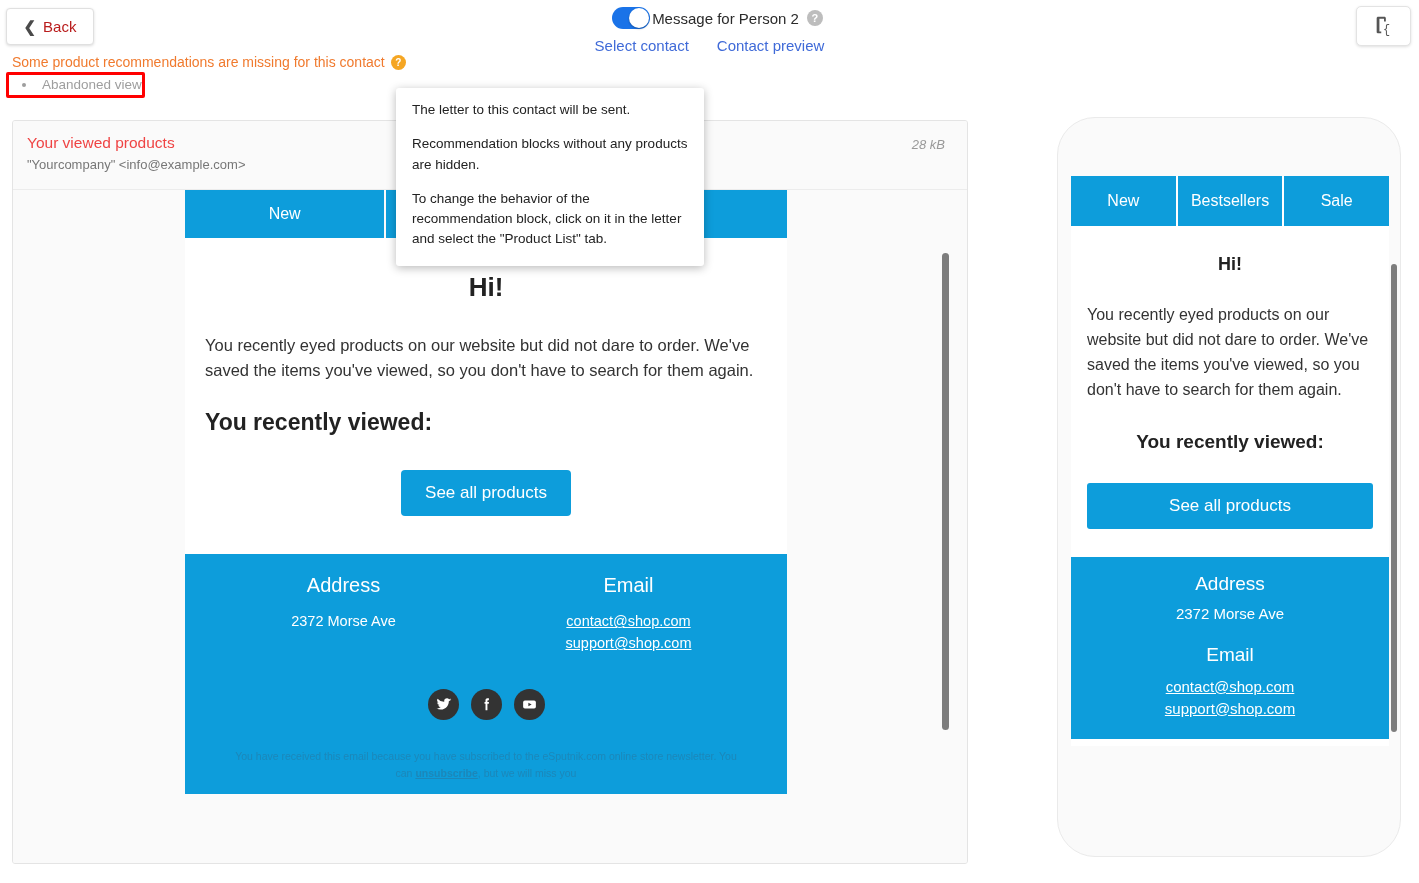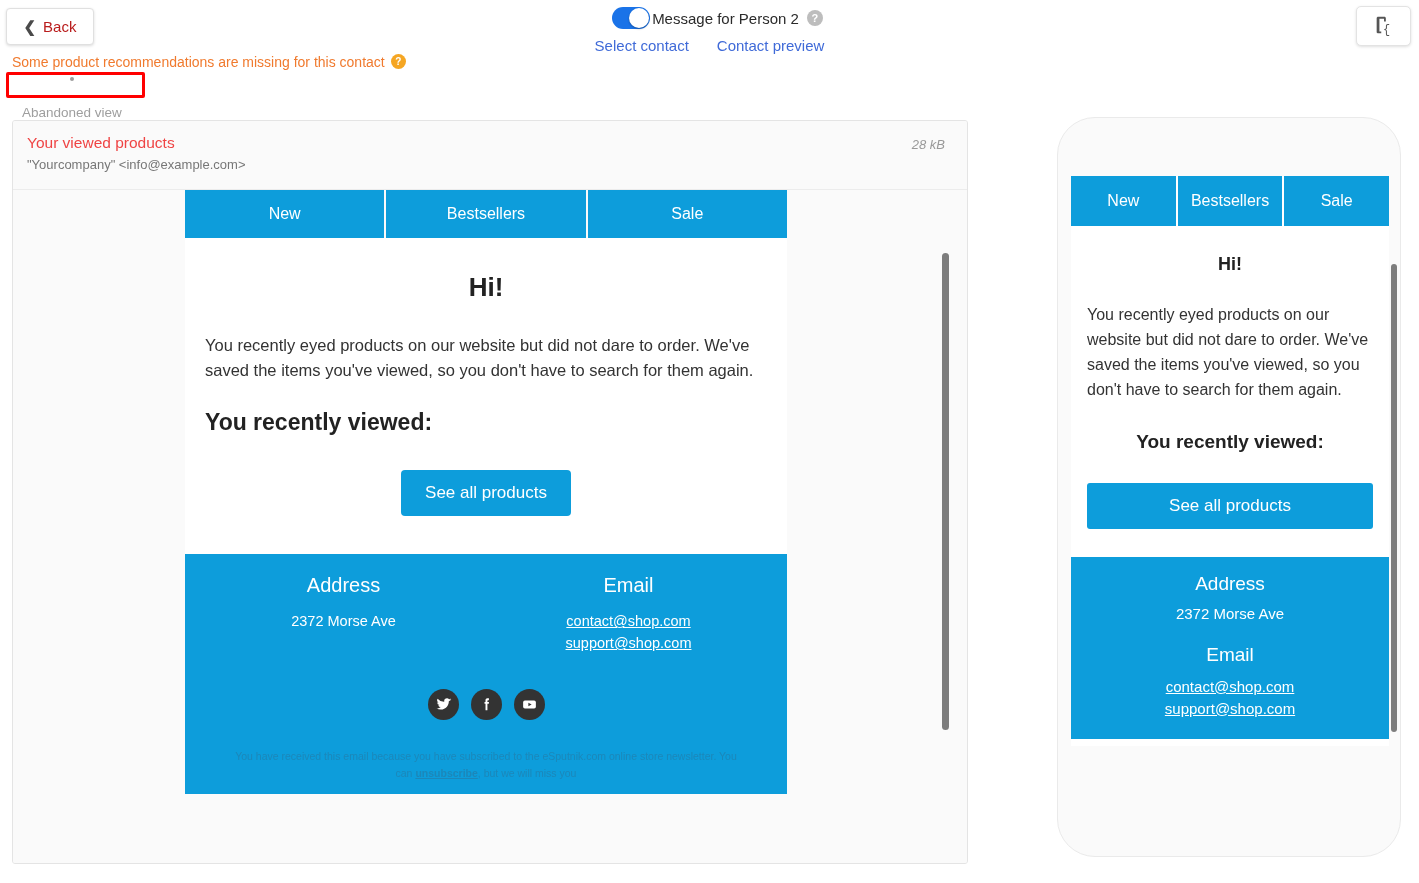--- a/index.html
+++ b/index.html
@@ -50,35 +50,35 @@
   .code-btn {
     position:absolute; right:8px; top:6px; width:55px; height:40px;
     background:#fff; border:1px solid #e3e3e3; border-radius:5px;
     box-shadow: 0 1px 3px rgba(0,0,0,.13);
     display:flex; align-items:center; justify-content:center; cursor:pointer;
   }
 
   
   .warn {
     position:absolute; left:12px; top:54px;
-    display:flex; align-items:flex-start; gap:6px;
+    display:flex; align-items:flex-end; gap:6px;
   }
   .warn-text { font-size:14px; color:#f07a2e; }
   .warn-q { width:15px; height:15px; border-radius:50%; background:#f5a623;
             color:#fff; font-size:10px; font-weight:700; line-height:15px;
             text-align:center; cursor:pointer; }
 
   .redbox {
     position:absolute; left:6px; top:72px; width:139px; height:26px;
     border:3px solid #ff0000; border-radius:2px;
   }
   .abandoned {
     position:absolute; left:22px; top:77px;
-    display:flex; align-items:center; gap:24px;
-    font-size:13.5px; color:#9e9e9e;flex-direction:column;
+    display:flex; align-items:center; gap:16px;
+    font-size:13.5px; color:#9e9e9e;
   }
   .abandoned .dot { width:4px; height:4px; border-radius:50%; background:#9e9e9e; }
 
   
   .tooltip {
     position:absolute; left:396px; top:88px; width:308px;
     background:#fff; border-radius:3px; padding:12px 16px 16px 16px;
     box-shadow: 0 2px 10px rgba(0,0,0,.28);
     z-index: 40;
   }
@@ -202,20 +202,25 @@
   <div class="warn">
     <span class="warn-text">Some product recommendations are missing for this contact</span>
     <span class="warn-q">?</span>
   </div>
   <div class="redbox"></div>
   <div class="abandoned">
     <span class="dot"></span>
     <span>Abandoned view</span>
   </div>
 
+  <div class="tooltip">
+    <p>The letter to this contact will be sent.</p>
+    <p>Recommendation blocks without any products are hidden.</p>
+    <p>To change the behavior of the recommendation block, click on it in the letter and select the "Product List" tab.</p>
+  </div>
 
   <div class="desk-wrap">
     <div class="desk-head">
       <div class="desk-subject">Your viewed products</div>
       <div class="desk-from">"Yourcompany" &lt;info@example.com&gt;</div>
       <div class="desk-size">28 kB</div>
     </div>
 
     <div class="desk-body">
       <div class="email">

